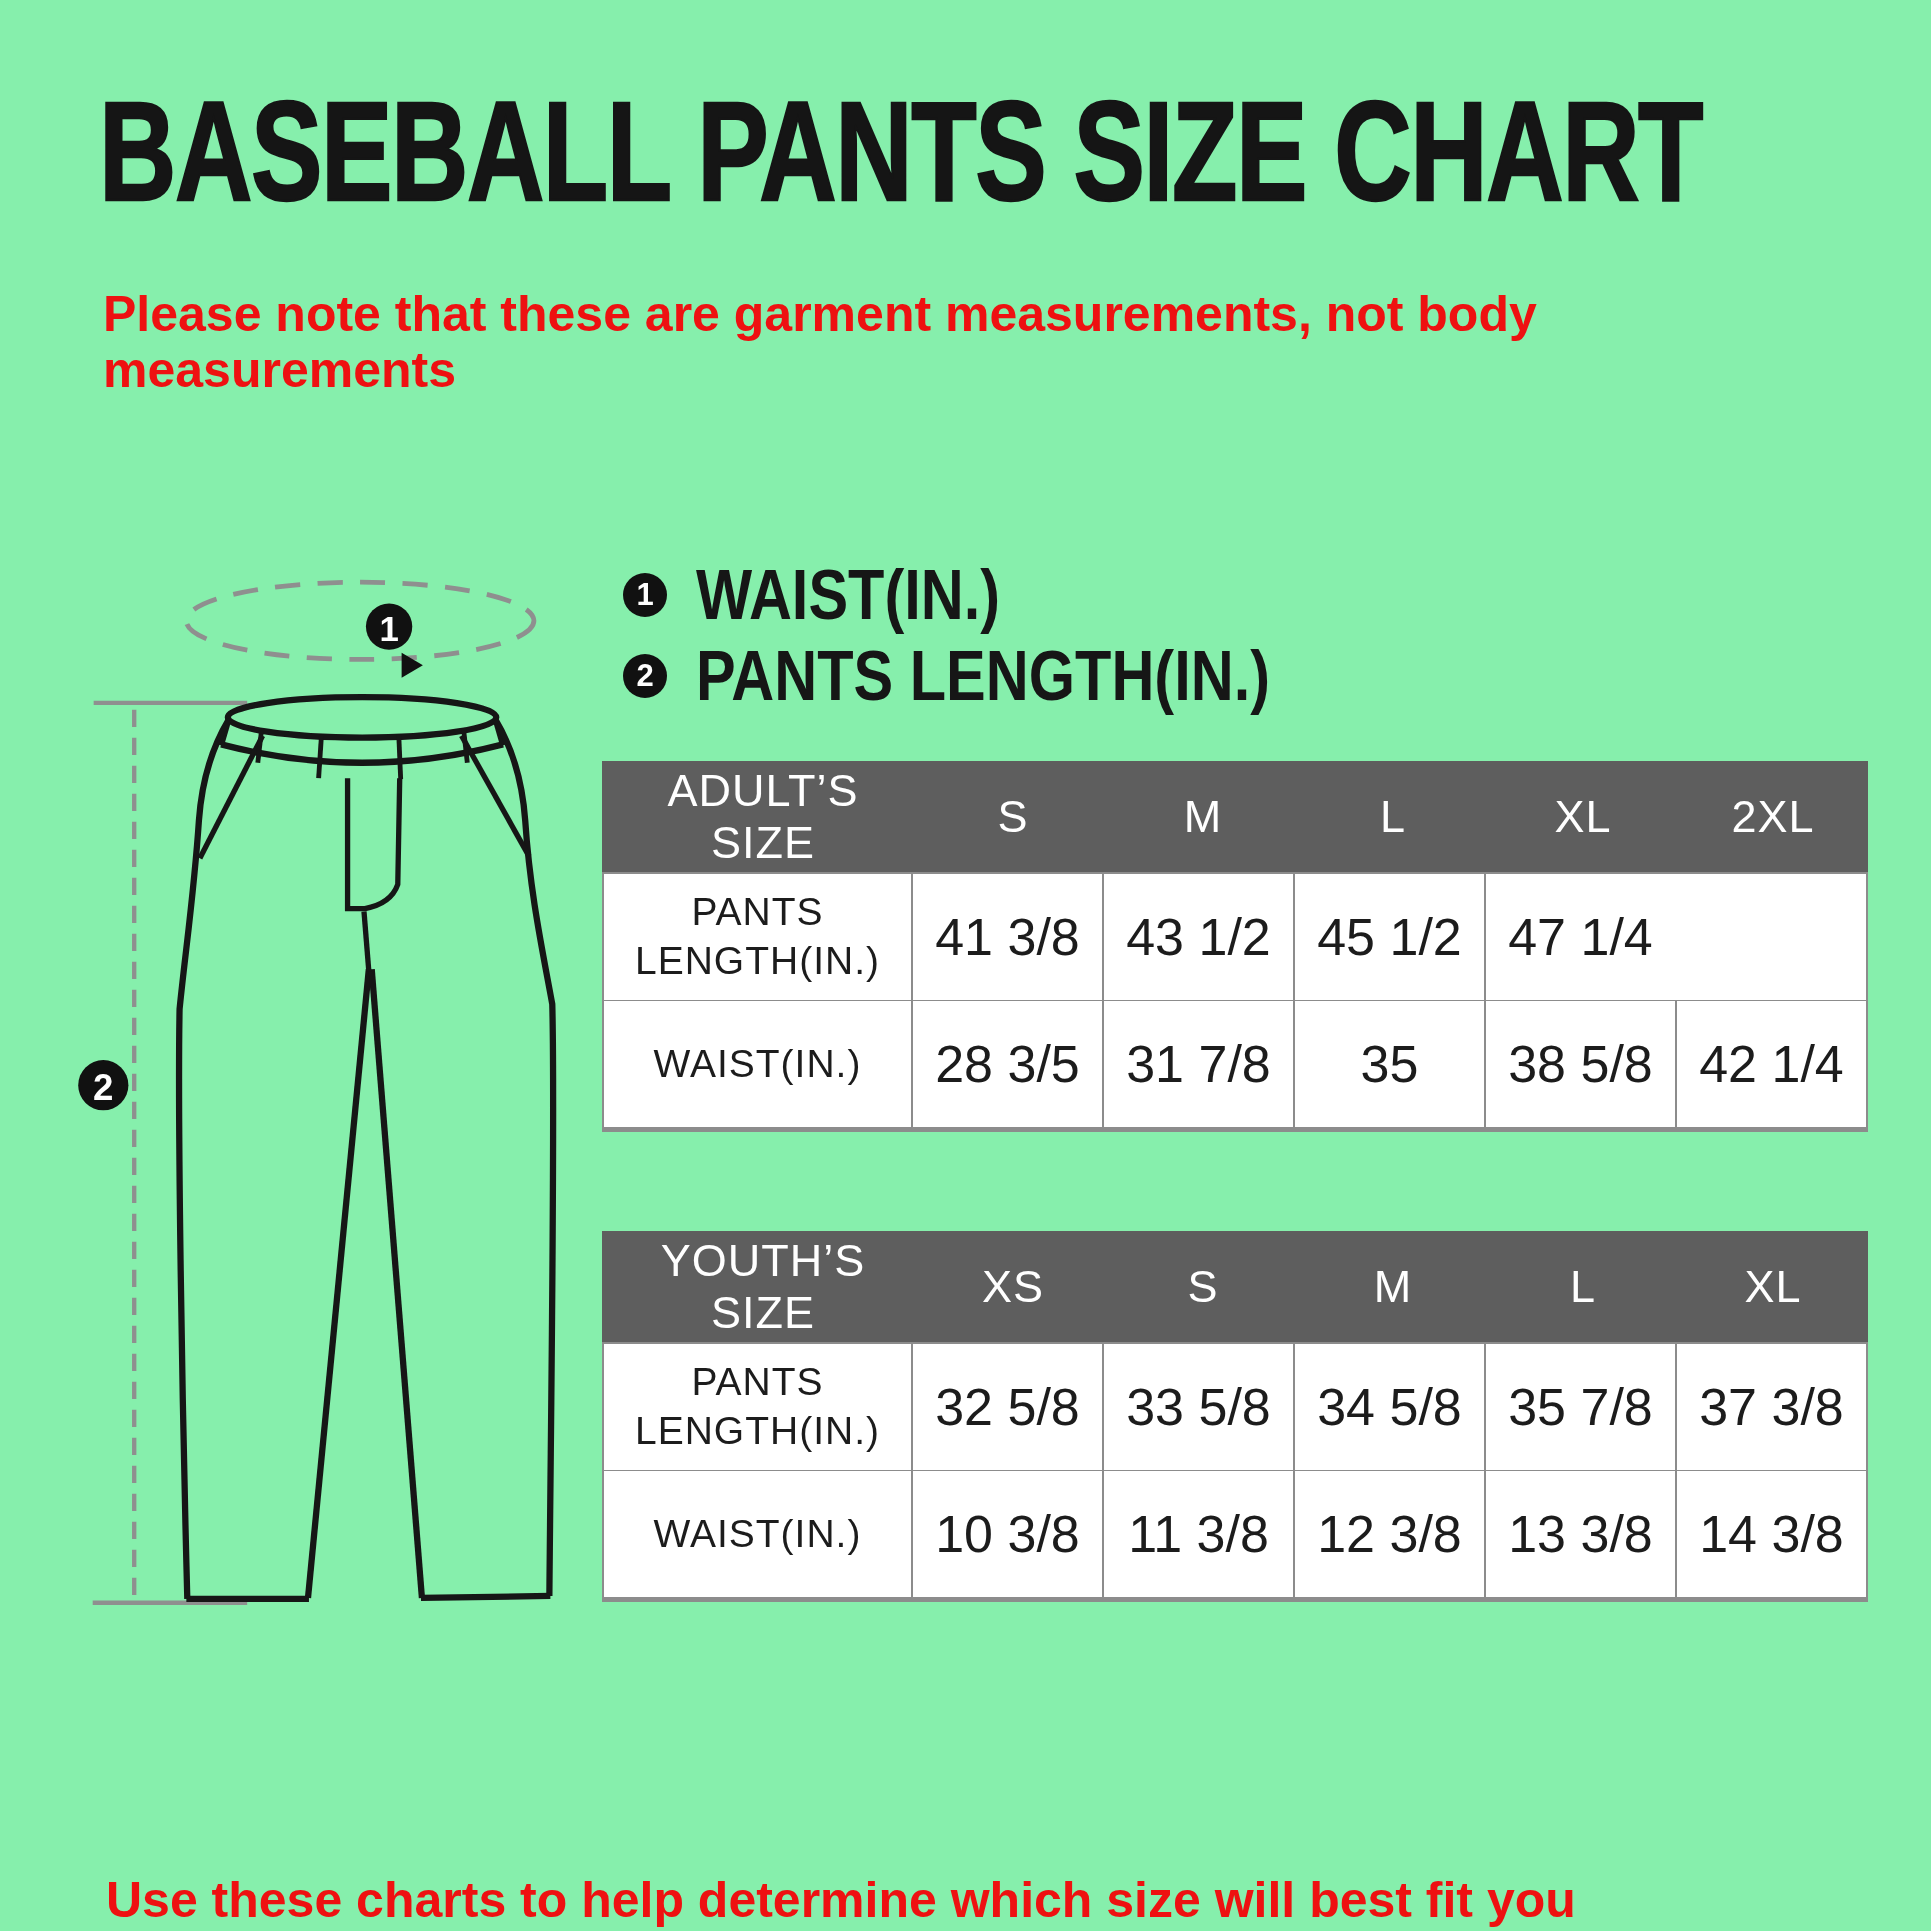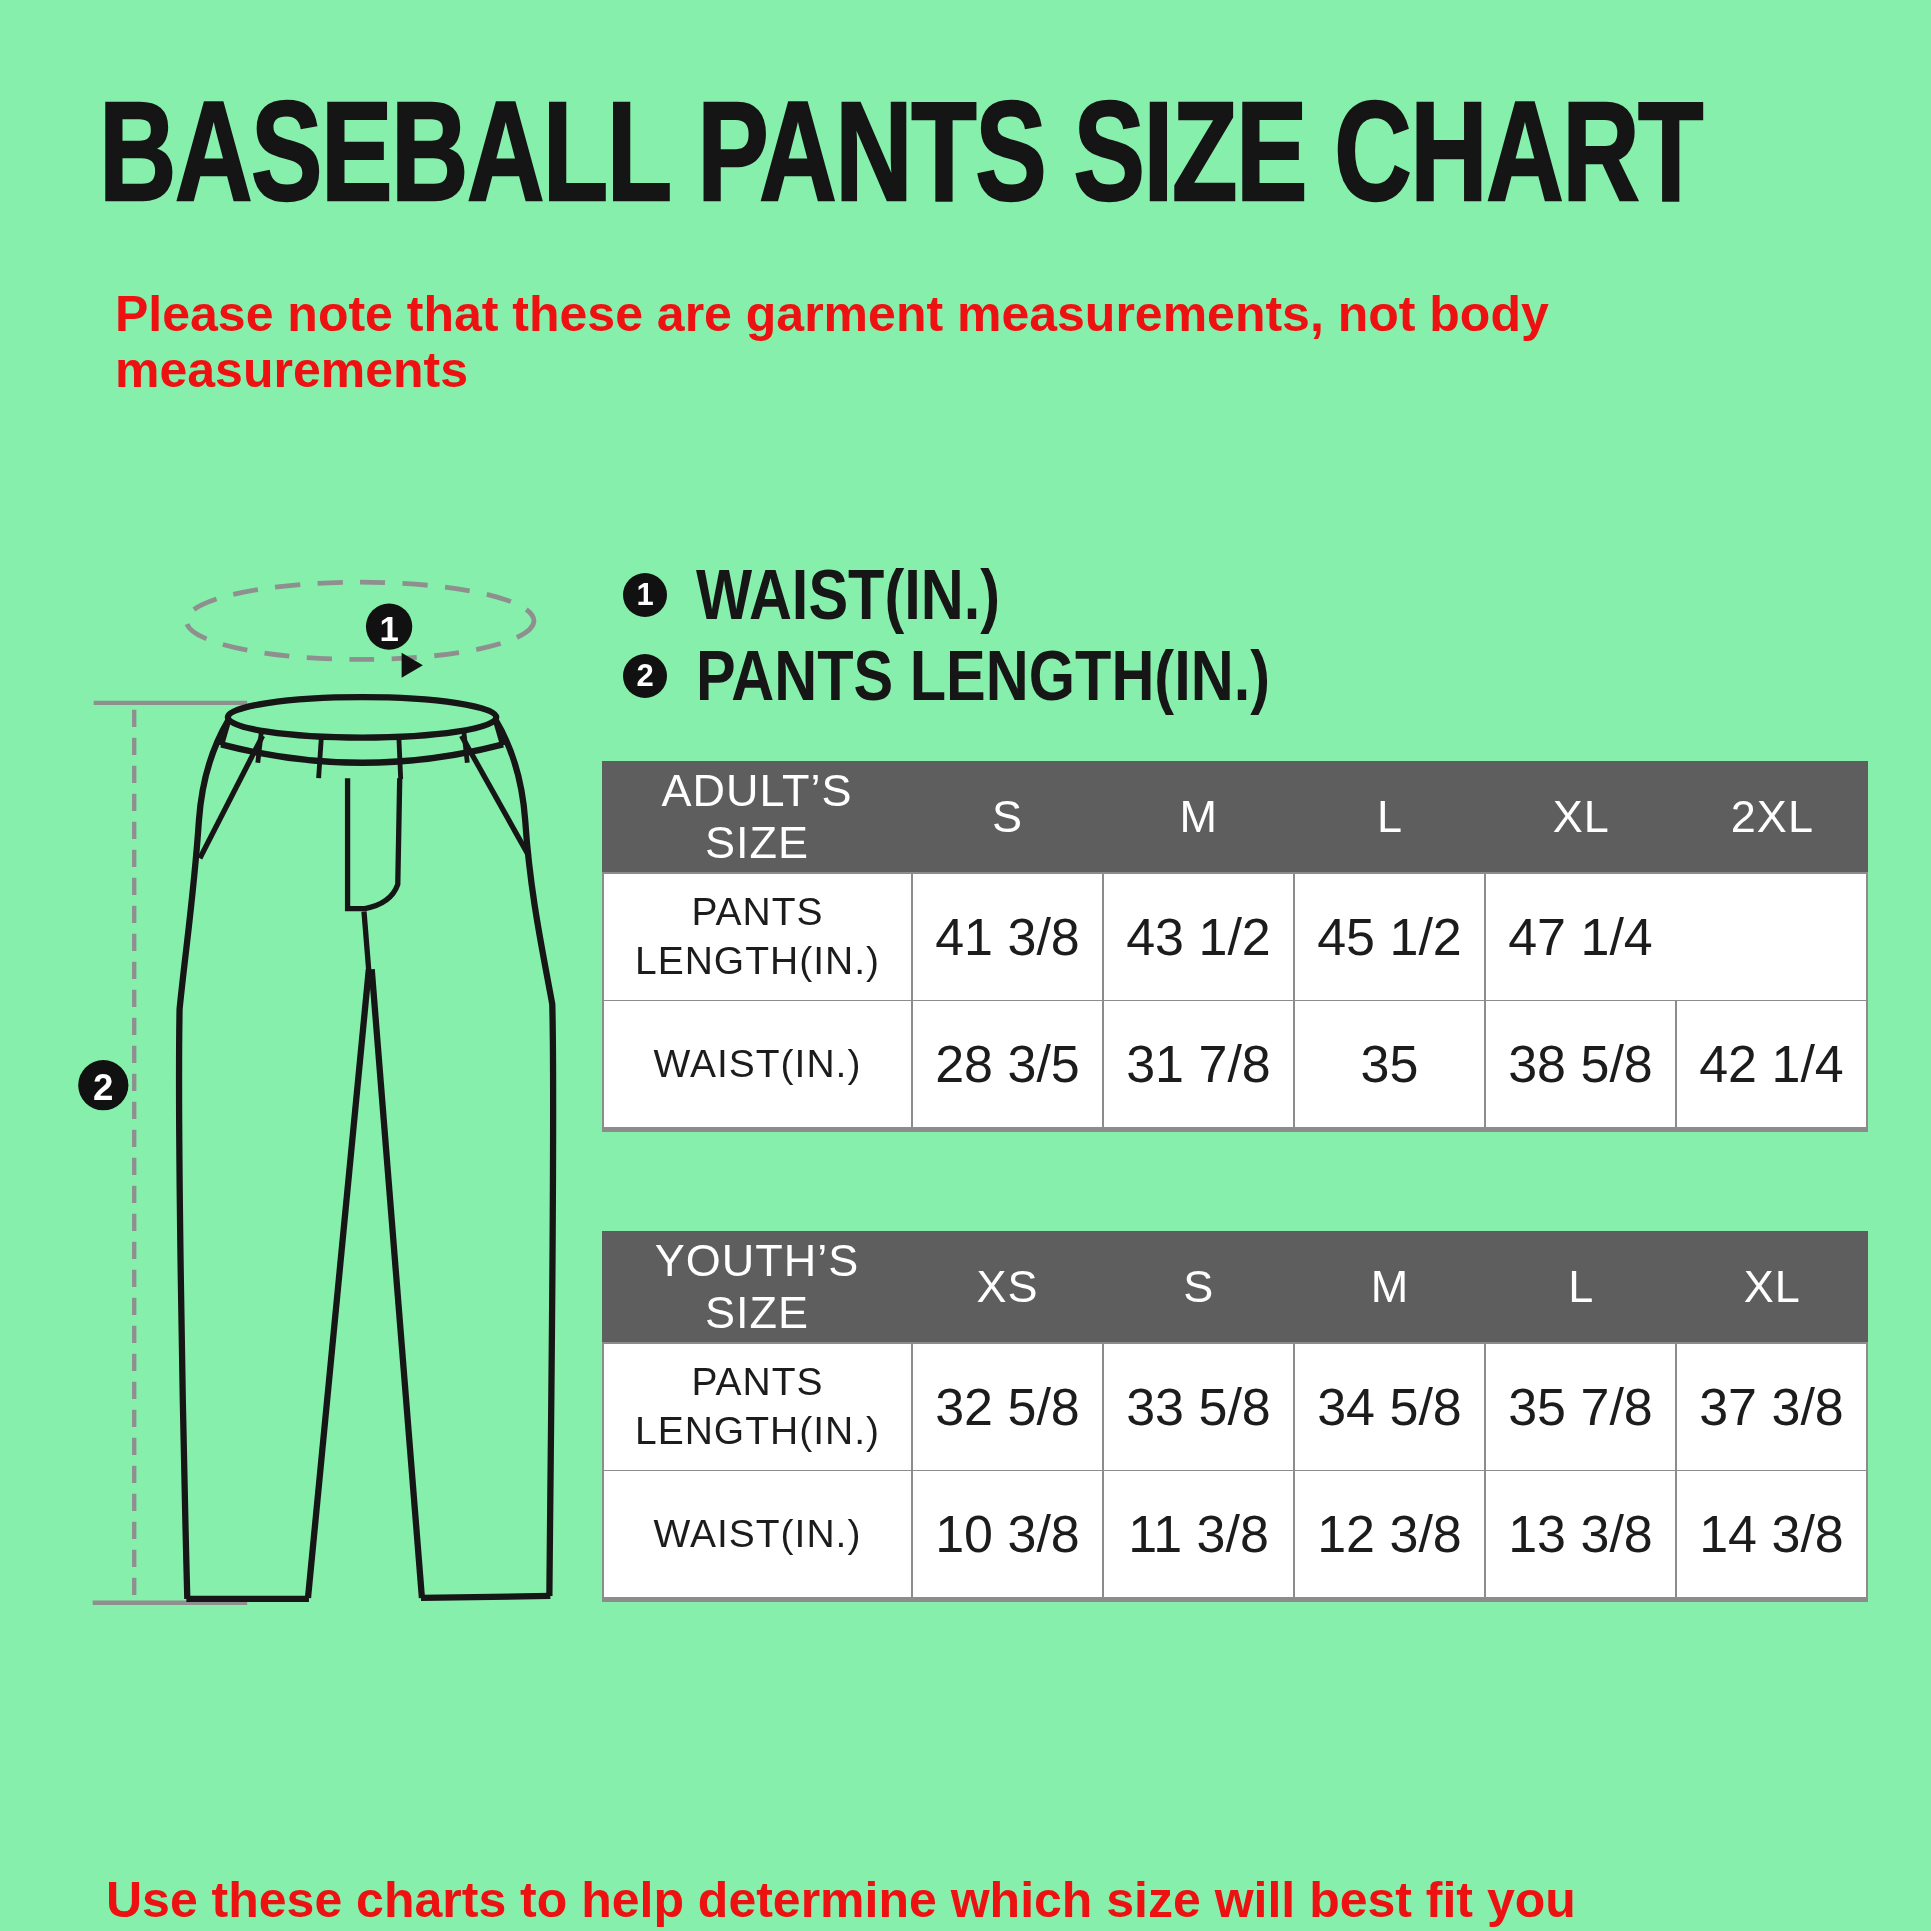--- a/index.html
+++ b/index.html
@@ -10,21 +10,21 @@
   
   .page-title{
     position:absolute;left:99px;top:81px;
     font-size:141px;font-weight:bold;line-height:1;letter-spacing:-1.9px;
     color:#151515;-webkit-text-stroke:2.4px #151515;
     transform:scaleX(0.76);transform-origin:left top;white-space:nowrap;
   }
   
   .note{
     position:absolute;left:103px;top:286px;width:1545px;
-    font-size:50px;font-weight:bold;line-height:56px;color:#ee1111;margin-left:12px;
+    font-size:50px;font-weight:bold;line-height:56px;color:#ee1111;
   }
   .footer-note{
     position:absolute;left:106px;top:1872px;width:1757px;
     font-size:50px;font-weight:bold;line-height:56px;color:#ee1111;white-space:nowrap;
   }
   
   .legend-row{position:absolute;left:623px;display:flex;align-items:center;gap:29px;}
   .legend-row.r1{top:560px;}
   .legend-row.r2{top:641px;}
   .marker-badge{
@@ -34,21 +34,21 @@
   }
   .legend-label{
     display:inline-block;font-size:70px;font-weight:bold;line-height:1;
     transform:scaleX(0.85);transform-origin:left center;white-space:nowrap;color:#161616;
   }
   
   .size-table{position:absolute;left:602px;width:1266px;}
   .size-table .thead{
     display:grid;grid-template-columns:310px repeat(5,1fr);
     background:#5e5e5e;color:#ffffff;height:111px;
-    align-items:center;text-align:center;font-size:45px;letter-spacing:1px;
+    align-items:center;text-align:center;font-size:45px;letter-spacing:1px;padding-left:6px;
   }
   .size-table .thead .th{display:flex;align-items:center;justify-content:center;height:100%;}
   .size-table .thead .th .stack{display:inline-block;max-width:256px;line-height:1.15;}
   .size-table .tbody{border:2.9px solid #8c8c8c;border-bottom:5.8px solid #8c8c8c;background:#fff;}
   .size-table .tr{display:grid;grid-template-columns:307px repeat(5,1fr);height:126px;}
   .size-table .tr + .tr{border-top:1.9px solid #8c8c8c;}
   .size-table .td{
     display:flex;align-items:center;justify-content:center;
     font-size:52px;color:#1c1c1c;white-space:nowrap;
   }

